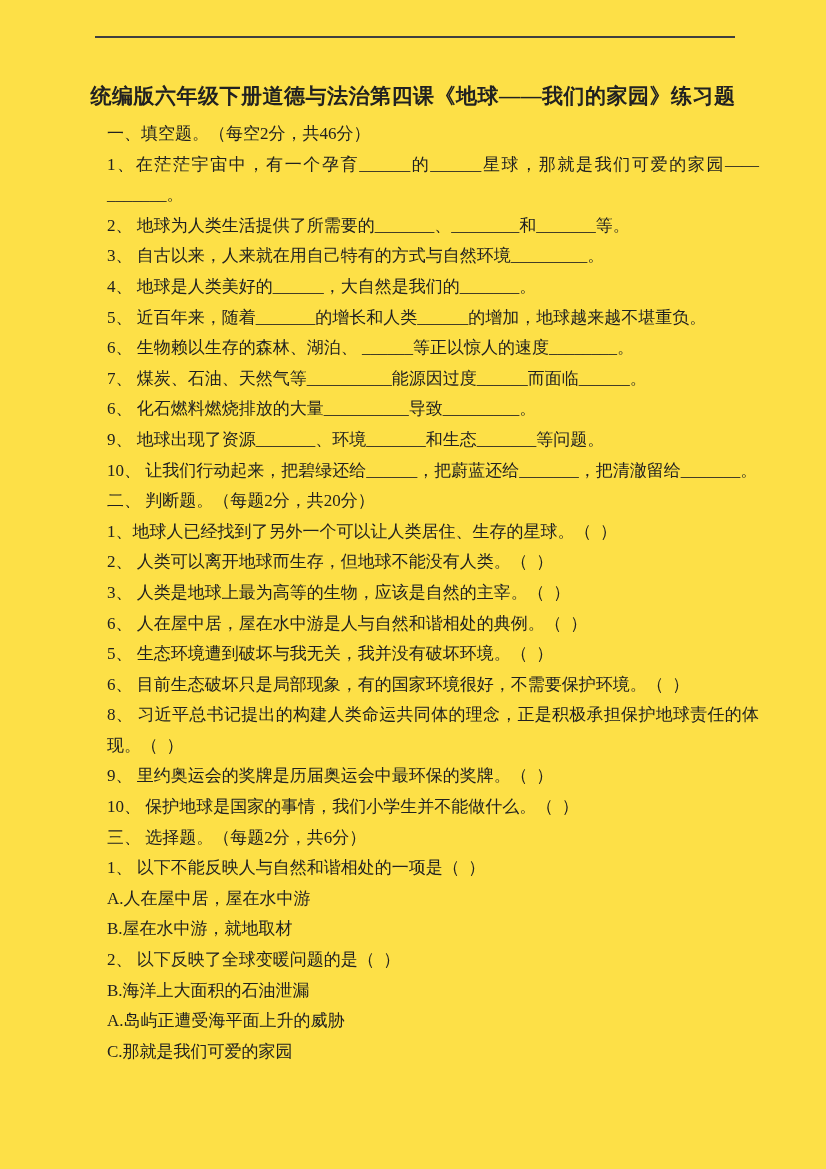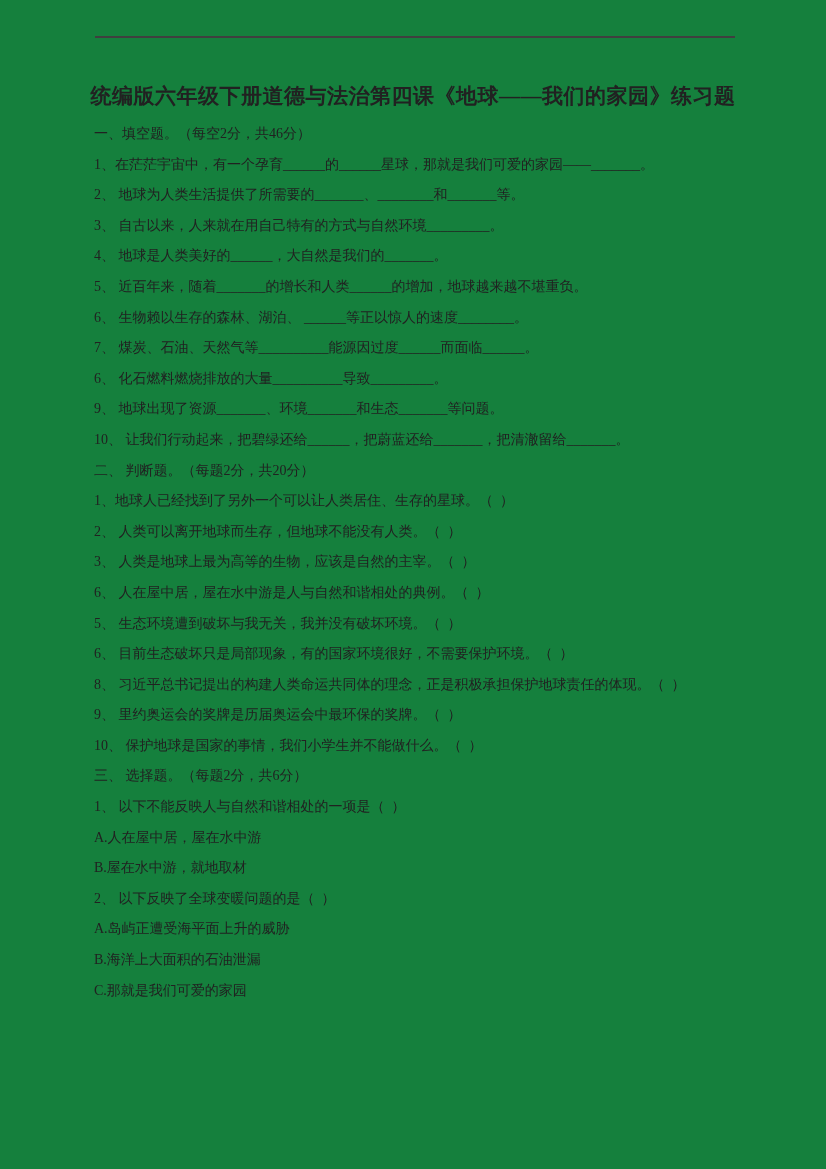--- a/index.html
+++ b/index.html
@@ -1,35 +1,35 @@
 <!DOCTYPE html>
 <html><head>
 <meta charset="utf-8">
 <style>
   html,body{margin:0;padding:0;background:#ffffff;}
   .page{
     position:relative;
     width:826px;height:1169px;
-    background:#15803d;
+    background:#fde047;
     overflow:hidden;
     font-family:"Liberation Serif","DejaVu Serif",serif;
     color:#212121;
   }
   .header-rule{
     position:absolute;top:36px;left:95px;
     width:640px;height:2px;background:#3f3f3f;
   }
   .title{
     position:absolute;top:82px;left:45px;width:736px;margin:0;
     font-size:21px;font-weight:700;text-align:center;
     letter-spacing:0.5px;
   }
   .content{
-    position:absolute;top:119px;left:94px;width:652px;
-    font-size:14px;line-height:30.6px;
+    position:absolute;top:119px;left:107px;width:652px;
+    font-size:17px;line-height:30.6px;
   }
   .line{
     margin:0;
     white-space:pre-wrap;
     text-align:justify;
   }
 </style>
 </head>
 <body>
 
@@ -62,18 +62,18 @@
     <p class="line">6、 目前生态破坏只是局部现象，有的国家环境很好，不需要保护环境。（  ）</p>
     <p class="line">8、 习近平总书记提出的构建人类命运共同体的理念，正是积极承担保护地球责任的体现。（  ）</p>
     <p class="line">9、 里约奥运会的奖牌是历届奥运会中最环保的奖牌。（  ）</p>
     <p class="line">10、 保护地球是国家的事情，我们小学生并不能做什么。（  ）</p>
 
     <p class="line">三、 选择题。（每题2分，共6分）</p>
     <p class="line">1、 以下不能反映人与自然和谐相处的一项是（  ）</p>
     <p class="line">A.人在屋中居，屋在水中游</p>
     <p class="line">B.屋在水中游，就地取材</p>
     <p class="line">2、 以下反映了全球变暖问题的是（  ）</p>
+    <p class="line">B.海洋上大面积的石油泄漏</p>
     <p class="line">A.岛屿正遭受海平面上升的威胁</p>
-    <p class="line">B.海洋上大面积的石油泄漏</p>
     <p class="line">C.那就是我们可爱的家园</p>
 
   </div>
 </div>
 
 </body></html>

